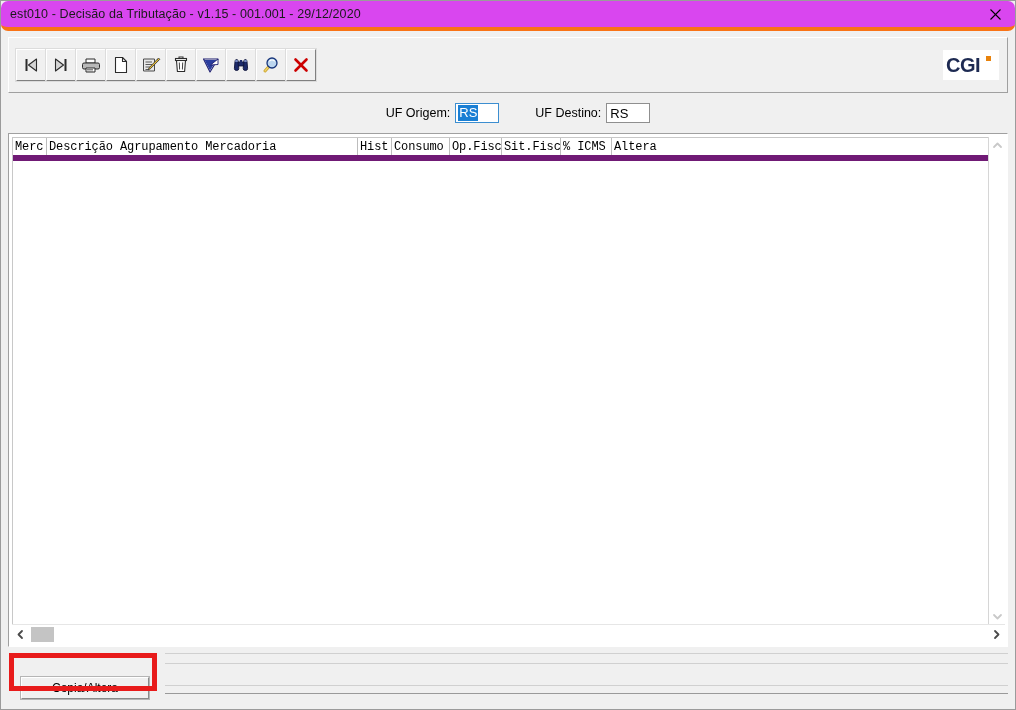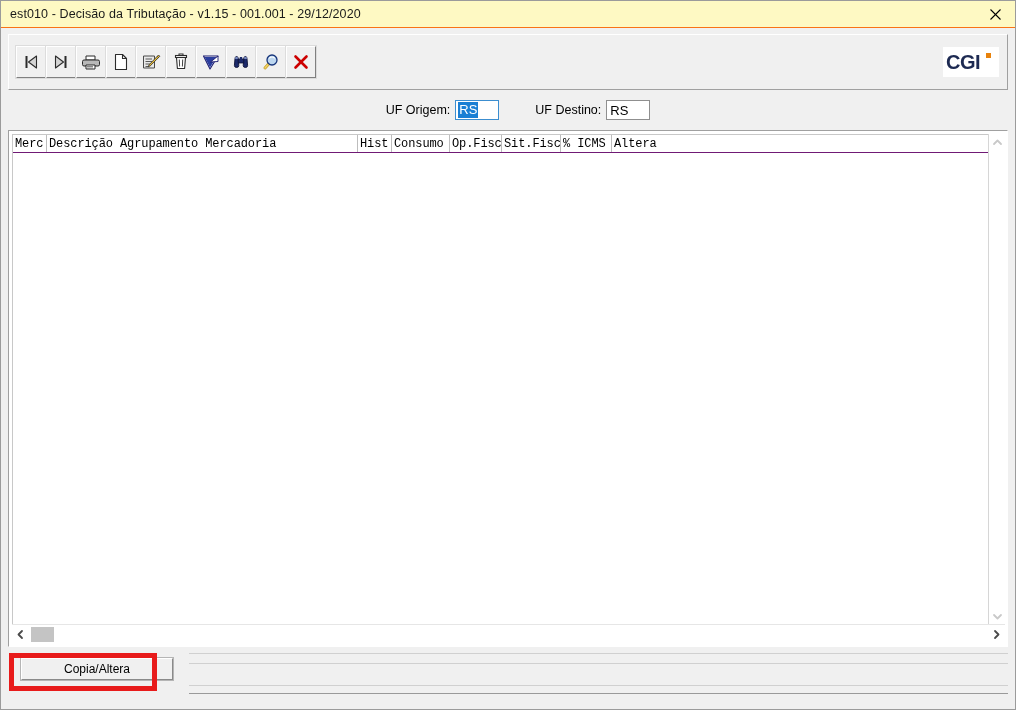--- a/index.html
+++ b/index.html
@@ -25,25 +25,26 @@
     border: 1px solid #9b9b9b;
     box-sizing: border-box;
     display: flex;
     flex-direction: column;
   }
 
   
   #titlebar {
     height: 26px;
     min-height: 26px;
-    background: #fef9c3;
+    background: #d946ef;
     display: flex;
     align-items: center;
     justify-content: space-between;
-    border-bottom: 1px solid #f97316;
+    border-bottom: 4px solid #f97316;
+    border-radius: 7px;
   }
   #title-text {
     font-size: 12.5px;
     color: #1a1a1a;
     padding-left: 9px;
     letter-spacing: 0.1px;
     white-space: nowrap;
   }
   #close-button {
     width: 40px;
@@ -198,21 +199,21 @@
   }
   #grid-header {
     height: 17px;
     display: flex;
     background: #ffffff;
     font-family: "Liberation Mono", monospace;
     font-size: 12px;
     color: #000000;
     white-space: nowrap;
     overflow: hidden;
-    border-bottom: 1px solid #701a75;
+    border-bottom: 6px solid #701a75;
   }
   .gh-cell {
     border-right: 1px solid #bdbdbd;
     padding: 1px 1px 0 2px;
     box-sizing: border-box;
     display: flex;
     align-items: center;
     overflow: hidden;
     line-height: 14px;
     letter-spacing: -0.1px;
@@ -283,37 +284,37 @@
   #bottom-area {
     height: 62px;
     min-height: 62px;
     display: flex;
     align-items: flex-start;
     position: relative;
     padding: 6px 7px 0 7px;
     box-sizing: border-box;
   }
   #action-button {
-    width: 152px;
+    width: 128px;
     height: 22px;
     background: #f0f0f0;
     border-top: 1px solid #ffffff;
     border-left: 1px solid #ffffff;
     border-right: 1px solid #8a8a8a;
     border-bottom: 1px solid #8a8a8a;
     outline: 1px solid #b5b5b5;
     box-sizing: border-box;
     display: flex;
     align-items: center;
     justify-content: center;
     font-size: 12px;
     color: #000000;
     cursor: pointer;
     margin-left: 13px;
-    margin-top: 5px;
+    margin-top: 24px;
   }
   #status-panel {
     flex: 1;
     height: 46px;
     margin-left: 16px;
     background: #f0f0f0;
     position: relative;
   }
   .status-line {
     position: absolute;

